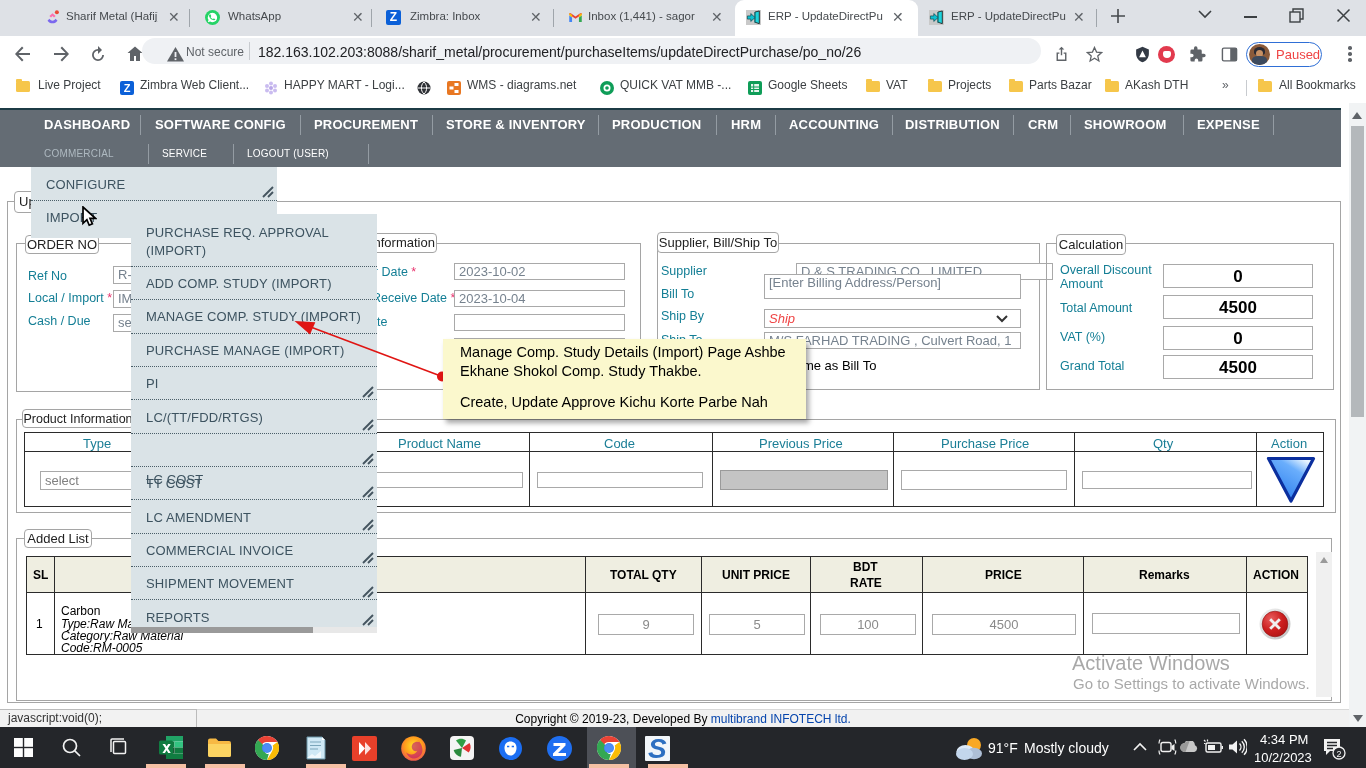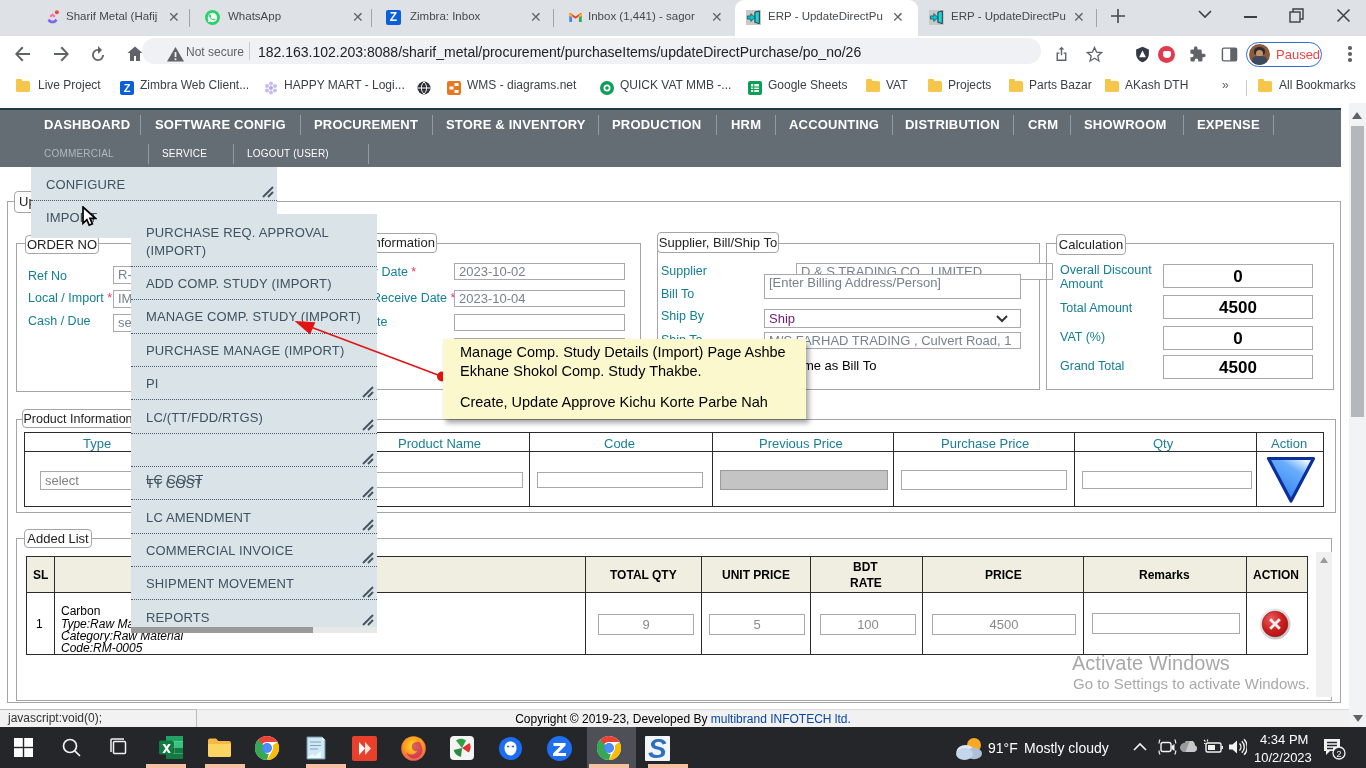--- a/index.html
+++ b/index.html
@@ -296,21 +296,21 @@
 <div class="inp" style="left:454px;top:314px;width:171px;height:17px;"></div>
 <div class="inp" style="left:454px;top:338px;width:171px;height:17px;"></div>
 
 <div class="fs" style="left:657px;top:243px;width:383px;height:147px;"></div>
 <div class="leg" style="left:657px;top:232px;width:122px;height:21px;line-height:19px;font-size:13px;">Supplier, Bill/Ship To</div>
 <span class="lbl" style="left:661px;top:264px;">Supplier</span>
 <div class="inp" style="left:764px;top:263px;width:257px;height:17px;margin-left:32px;">D &amp; S TRADING CO., LIMITED</div>
 <span class="lbl" style="left:661px;top:287px;">Bill To</span>
 <div class="inp" style="left:764px;top:274px;width:257px;height:25px;">[Enter Billing Address/Person]</div>
 <span class="lbl" style="left:661px;top:309px;">Ship By</span>
-<div class="inp" style="left:764px;top:309px;width:257px;height:19px;line-height:18px;color:#701a75;">Ship</div>
+<div class="inp" style="left:764px;top:309px;width:257px;height:19px;line-height:18px;color:#ef4444;font-style:italic;">Ship</div>
 <svg class="abs" style="left:996px;top:315px;" width="12" height="8" viewBox="0 0 12 8">
       <path d="M1 1l5 5 5-5" stroke="#333" stroke-width="2" fill="none"></path>
     </svg>
 <span class="lbl" style="left:661px;top:333px;">Ship To</span>
 <div class="inp" style="left:764px;top:332px;width:257px;height:17px;">M/S FARHAD TRADING , Culvert Road, 1</div>
 <div class="abs" style="left:768px;top:359px;width:12px;height:12px;border:1px solid #777;background:#fff;"></div>
 <span class="abs" style="left:787px;top:358px;font-size:13px;color:#000;">Same as Bill To</span>
 
 <div class="fs" style="left:1046px;top:243px;width:288px;height:147px;"></div>
 <div class="leg" style="left:1056px;top:234px;width:70px;height:21px;line-height:19px;">Calculation</div>

